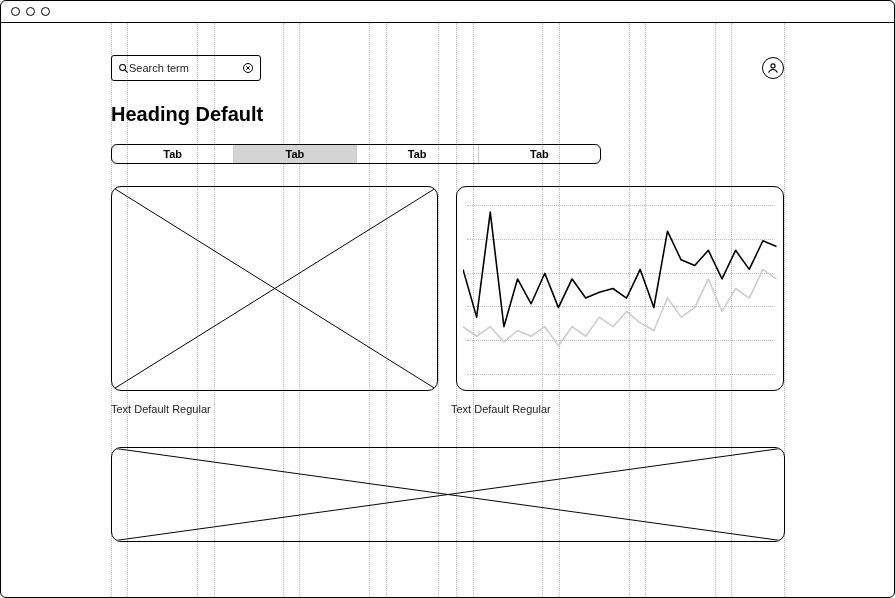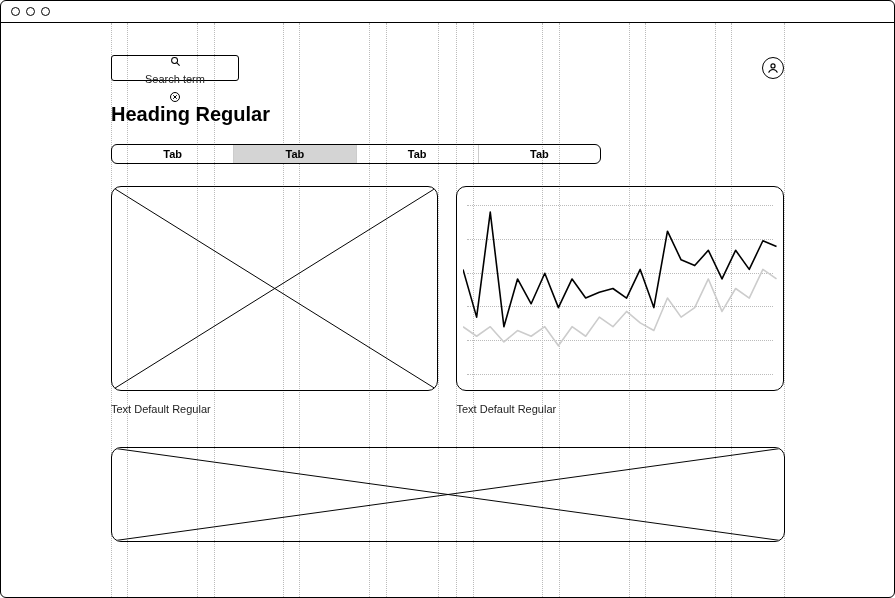--- a/index.html
+++ b/index.html
@@ -59,24 +59,22 @@
       justify-content: space-between;
       align-items: center;
       margin-bottom: 22px;
     }
     .search-field {
       display: flex;
       align-items: center;
       border: 1.5px solid #000;
       border-radius: 3px;
       height: 26px;
-      width: 128px;
+      width: 150px;
       padding: 0 6px;
-      gap: 6px;
-      flex-direction: column;
     }
     .search-icon svg, .clear-icon svg {
       display: block;
     }
     .search-text {
       flex: 1;
       font-size: 11px;
       color: #222;
     }
     .avatar {
@@ -153,21 +151,21 @@
     }
     .chart-svg {
       position: absolute;
       top: 0;
       left: 0;
       width: 100%;
       height: 100%;
     }
     .captions-row {
       display: flex;
-      gap: 18px;
+      gap: 12px;
       margin-bottom: 32px;
     }
     .caption {
       width: 328px;
       font-size: 11px;
       color: #222;
     }
     .wide-card {
       width: 674px;
       height: 95px;
@@ -230,21 +228,21 @@
           </span>
         </div>
         <div class="avatar">
           <svg width="14" height="14" viewBox="0 0 24 24" fill="none" stroke="#000" stroke-width="2">
             <circle cx="12" cy="8.5" r="3.5"></circle>
             <path d="M4.5 20c1.5-4 5-5.5 7.5-5.5s6 1.5 7.5 5.5"></path>
           </svg>
         </div>
       </div>
 
-      <h1 class="heading">Heading Regular</h1>
+      <h1 class="heading">Heading Default</h1>
 
       <div class="tabs">
         <div class="tab">
             <span>Tab</span>
           </div>
         <div class="tab active">
             <span>Tab</span>
           </div>
         <div class="tab">
             <span>Tab</span>

